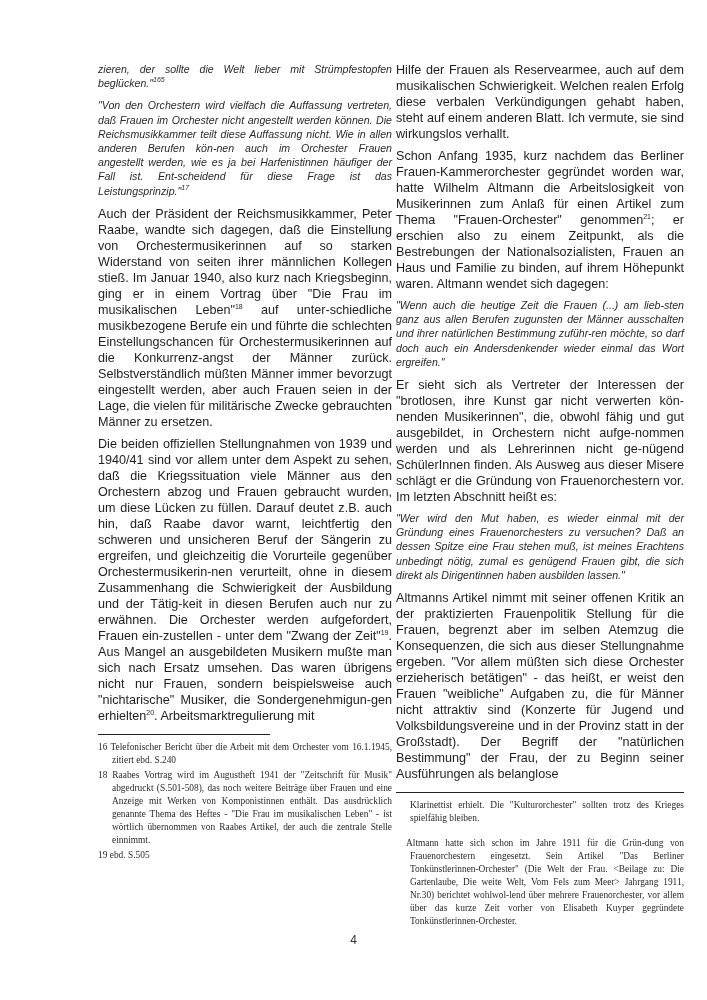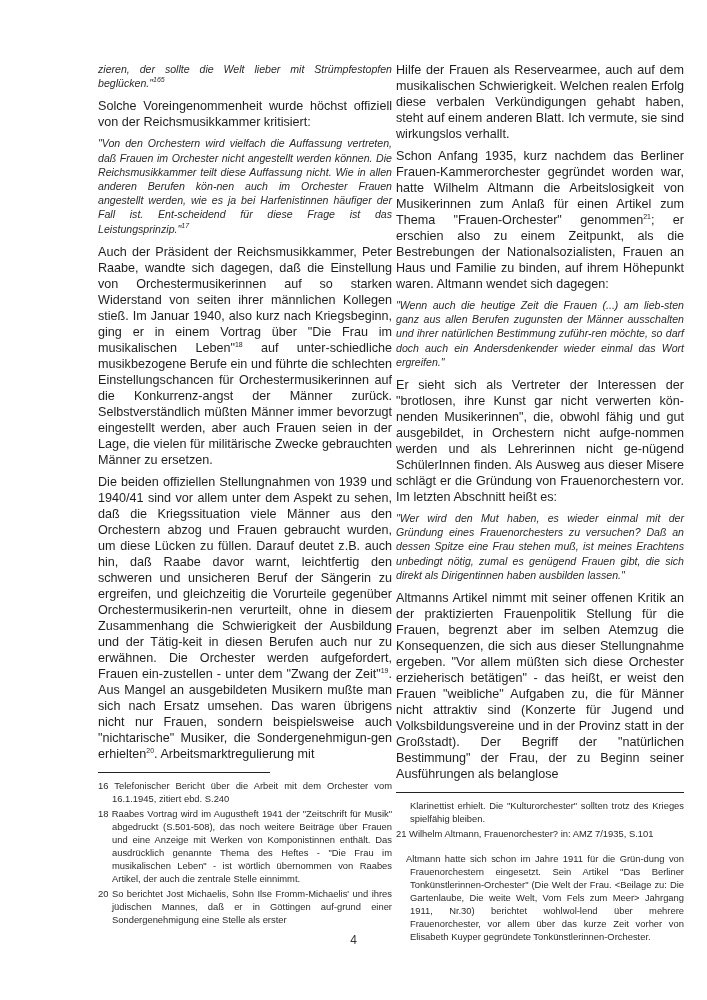--- a/index.html
+++ b/index.html
@@ -7,52 +7,50 @@
   .col { position:absolute; top:62px; width:294px; }
   .col.left { left:98px; }
   .col.right { left:396px; width:288px; }
   p { margin:0 0 6px 0; text-align:justify; }
   .body { font-size:12.6px; line-height:16px; }
   .quote { font-style:italic; font-size:10.6px; line-height:14.2px; margin-bottom:8px; color:#2a2a2a; }
   sup { font-size:7px; line-height:0; }
   .rule { border-top:1px solid #222; margin:10px 0 6px 0; }
   .rule.short { width:172px; }
   .rule.full { width:100%; }
-  .fn { font-size:9.4px; line-height:13px; color:#2a2a2a; margin:0 0 2px 0; text-align:justify; padding-left:14px; text-indent:-14px; }
+  .fn { font-size:9.4px; line-height:13px; color:#2a2a2a; margin:0 0 2px 0; text-align:justify; padding-left:14px; text-indent:-14px;font-family:Liberation Serif, serif; }
   .fn.cont { text-indent:0; }
   .fn.para { text-indent:-4px; padding-left:14px; margin-top:12px; }
   .pagenum { position:absolute; top:933px; left:0; width:707px; text-align:center; font-size:12px; color:#333; }
 </style>
 </head>
 <body>
 
 <div class="col left">
   <p class="quote"><span>zieren, der sollte die Welt lieber mit Strümpfestopfen beglücken."</span><sup>165</sup></p>
-  <p class="body">Solche Voreingenommenheit wurde höchst offiziell von der Reichsmusikkammer kritisiert:</p>
   <p class="quote"><span>"Von den Orchestern wird vielfach die Auffassung vertreten, daß Frauen im Orchester nicht angestellt werden können. Die Reichsmusikkammer teilt diese Auffassung nicht. Wie in allen anderen Berufen kön-nen auch im Orchester Frauen angestellt werden, wie es ja bei Harfenistinnen häufiger der Fall ist. Ent-scheidend für diese Frage ist das Leistungsprinzip."</span><sup>17</sup></p>
   <p class="body"><span>Auch der Präsident der Reichsmusikkammer, Peter Raabe, wandte sich dagegen, daß die Einstellung von Orchestermusikerinnen auf so starken Widerstand von seiten ihrer männlichen Kollegen stieß. Im Januar 1940, also kurz nach Kriegsbeginn, ging er in einem Vortrag über "Die Frau im musikalischen Leben"</span><sup>18</sup><span> auf unter-schiedliche musikbezogene Berufe ein und führte die schlechten Einstellungschancen für Orchestermusikerinnen auf die Konkurrenz-angst der Männer zurück. Selbstverständlich müßten Männer immer bevorzugt eingestellt werden, aber auch Frauen seien in der Lage, die vielen für militärische Zwecke gebrauchten Männer zu ersetzen.</span></p>
   <p class="body"><span>Die beiden offiziellen Stellungnahmen von 1939 und 1940/41 sind vor allem unter dem Aspekt zu sehen, daß die Kriegssituation viele Männer aus den Orchestern abzog und Frauen gebraucht wurden, um diese Lücken zu füllen. Darauf deutet z.B. auch hin, daß Raabe davor warnt, leichtfertig den schweren und unsicheren Beruf der Sängerin zu ergreifen, und gleichzeitig die Vorurteile gegenüber Orchestermusikerin-nen verurteilt, ohne in diesem Zusammenhang die Schwierigkeit der Ausbildung und der Tätig-keit in diesen Berufen auch nur zu erwähnen. Die Orchester werden aufgefordert, Frauen ein-zustellen - unter dem "Zwang der Zeit"</span><sup>19</sup><span>. Aus Mangel an ausgebildeten Musikern mußte man sich nach Ersatz umsehen. Das waren übrigens nicht nur Frauen, sondern beispielsweise auch "nichtarische" Musiker, die Sondergenehmigun-gen erhielten</span><sup>20</sup><span>. Arbeitsmarktregulierung mit</span></p>
 
   <div class="rule short"></div>
   <div>
     <p class="fn"><span>16</span> <span>Telefonischer Bericht über die Arbeit mit dem Orchester vom 16.1.1945, zitiert ebd. S.240</span></p>
     <p class="fn"><span>18</span> <span>Raabes Vortrag wird im Augustheft 1941 der "Zeitschrift für Musik" abgedruckt (S.501-508), das noch weitere Beiträge über Frauen und eine Anzeige mit Werken von Komponistinnen enthält. Das ausdrücklich genannte Thema des Heftes - "Die Frau im musikalischen Leben" - ist wörtlich übernommen von Raabes Artikel, der auch die zentrale Stelle einnimmt.</span></p>
-    <p class="fn"><span>20</span> <span>So berichtet Jost Michaelis, Sohn Ilse Fromm-Michaelis' und ihres jüdischen Mannes, daß er in Göttingen auf-grund einer Sondergenehmigung eine Stelle als erster</span></p>
+    <p class="fn"><span>19</span> <span>ebd. S.505</span></p>
   </div>
 </div>
 
 <div class="col right">
   <p class="body">Hilfe der Frauen als Reservearmee, auch auf dem musikalischen Schwierigkeit. Welchen realen Erfolg diese verbalen Verkündigungen gehabt haben, steht auf einem anderen Blatt. Ich vermute, sie sind wirkungslos verhallt.</p>
   <p class="body"><span>Schon Anfang 1935, kurz nachdem das Berliner Frauen-Kammerorchester gegründet worden war, hatte Wilhelm Altmann die Arbeitslosigkeit von Musikerinnen zum Anlaß für einen Artikel zum Thema "Frauen-Orchester" genommen</span><sup>21</sup><span>; er erschien also zu einem Zeitpunkt, als die Bestrebungen der Nationalsozialisten, Frauen an Haus und Familie zu binden, auf ihrem Höhepunkt waren. Altmann wendet sich dagegen:</span></p>
   <p class="quote">"Wenn auch die heutige Zeit die Frauen (...) am lieb-sten ganz aus allen Berufen zugunsten der Männer ausschalten und ihrer natürlichen Bestimmung zuführ-ren möchte, so darf doch auch ein Andersdenkender wieder einmal das Wort ergreifen."</p>
   <p class="body">Er sieht sich als Vertreter der Interessen der "brotlosen, ihre Kunst gar nicht verwerten kön-nenden Musikerinnen", die, obwohl fähig und gut ausgebildet, in Orchestern nicht aufge-nommen werden und als Lehrerinnen nicht ge-nügend SchülerInnen finden. Als Ausweg aus dieser Misere schlägt er die Gründung von Frauenorchestern vor. Im letzten Abschnitt heißt es:</p>
   <p class="quote">"Wer wird den Mut haben, es wieder einmal mit der Gründung eines Frauenorchesters zu versuchen? Daß an dessen Spitze eine Frau stehen muß, ist meines Erachtens unbedingt nötig, zumal es genügend Frauen gibt, die sich direkt als Dirigentinnen haben ausbilden lassen."</p>
   <p class="body">Altmanns Artikel nimmt mit seiner offenen Kritik an der praktizierten Frauenpolitik Stellung für die Frauen, begrenzt aber im selben Atemzug die Konsequenzen, die sich aus dieser Stellungnahme ergeben. "Vor allem müßten sich diese Orchester erzieherisch betätigen" - das heißt, er weist den Frauen "weibliche" Aufgaben zu, die für Männer nicht attraktiv sind (Konzerte für Jugend und Volksbildungsvereine und in der Provinz statt in der Großstadt). Der Begriff der "natürlichen Bestimmung" der Frau, der zu Beginn seiner Ausführungen als belanglose</p>
 
   <div class="rule full"></div>
   <div>
     <p class="fn cont" style="padding-left:14px;"><span>Klarinettist erhielt. Die "Kulturorchester" sollten trotz des Krieges spielfähig bleiben.</span></p>
-    <p class="fn"><span>21</span> <span>Wilhelm Altmann, Frauenorchester? in: AMZ 7/1935, S.101</span></p>
     <p class="fn para"><span>Altmann hatte sich schon im Jahre 1911 für die Grün-dung von Frauenorchestern eingesetzt. Sein Artikel "Das Berliner Tonkünstlerinnen-Orchester" (Die Welt der Frau. &lt;Beilage zu: Die Gartenlaube, Die weite Welt, Vom Fels zum Meer&gt; Jahrgang 1911, Nr.30) berichtet wohlwol-lend über mehrere Frauenorchester, vor allem über das kurze Zeit vorher von Elisabeth Kuyper gegründete Tonkünstlerinnen-Orchester.</span></p>
   </div>
 </div>
 
 <div class="pagenum">4</div>
 
 </body></html>

